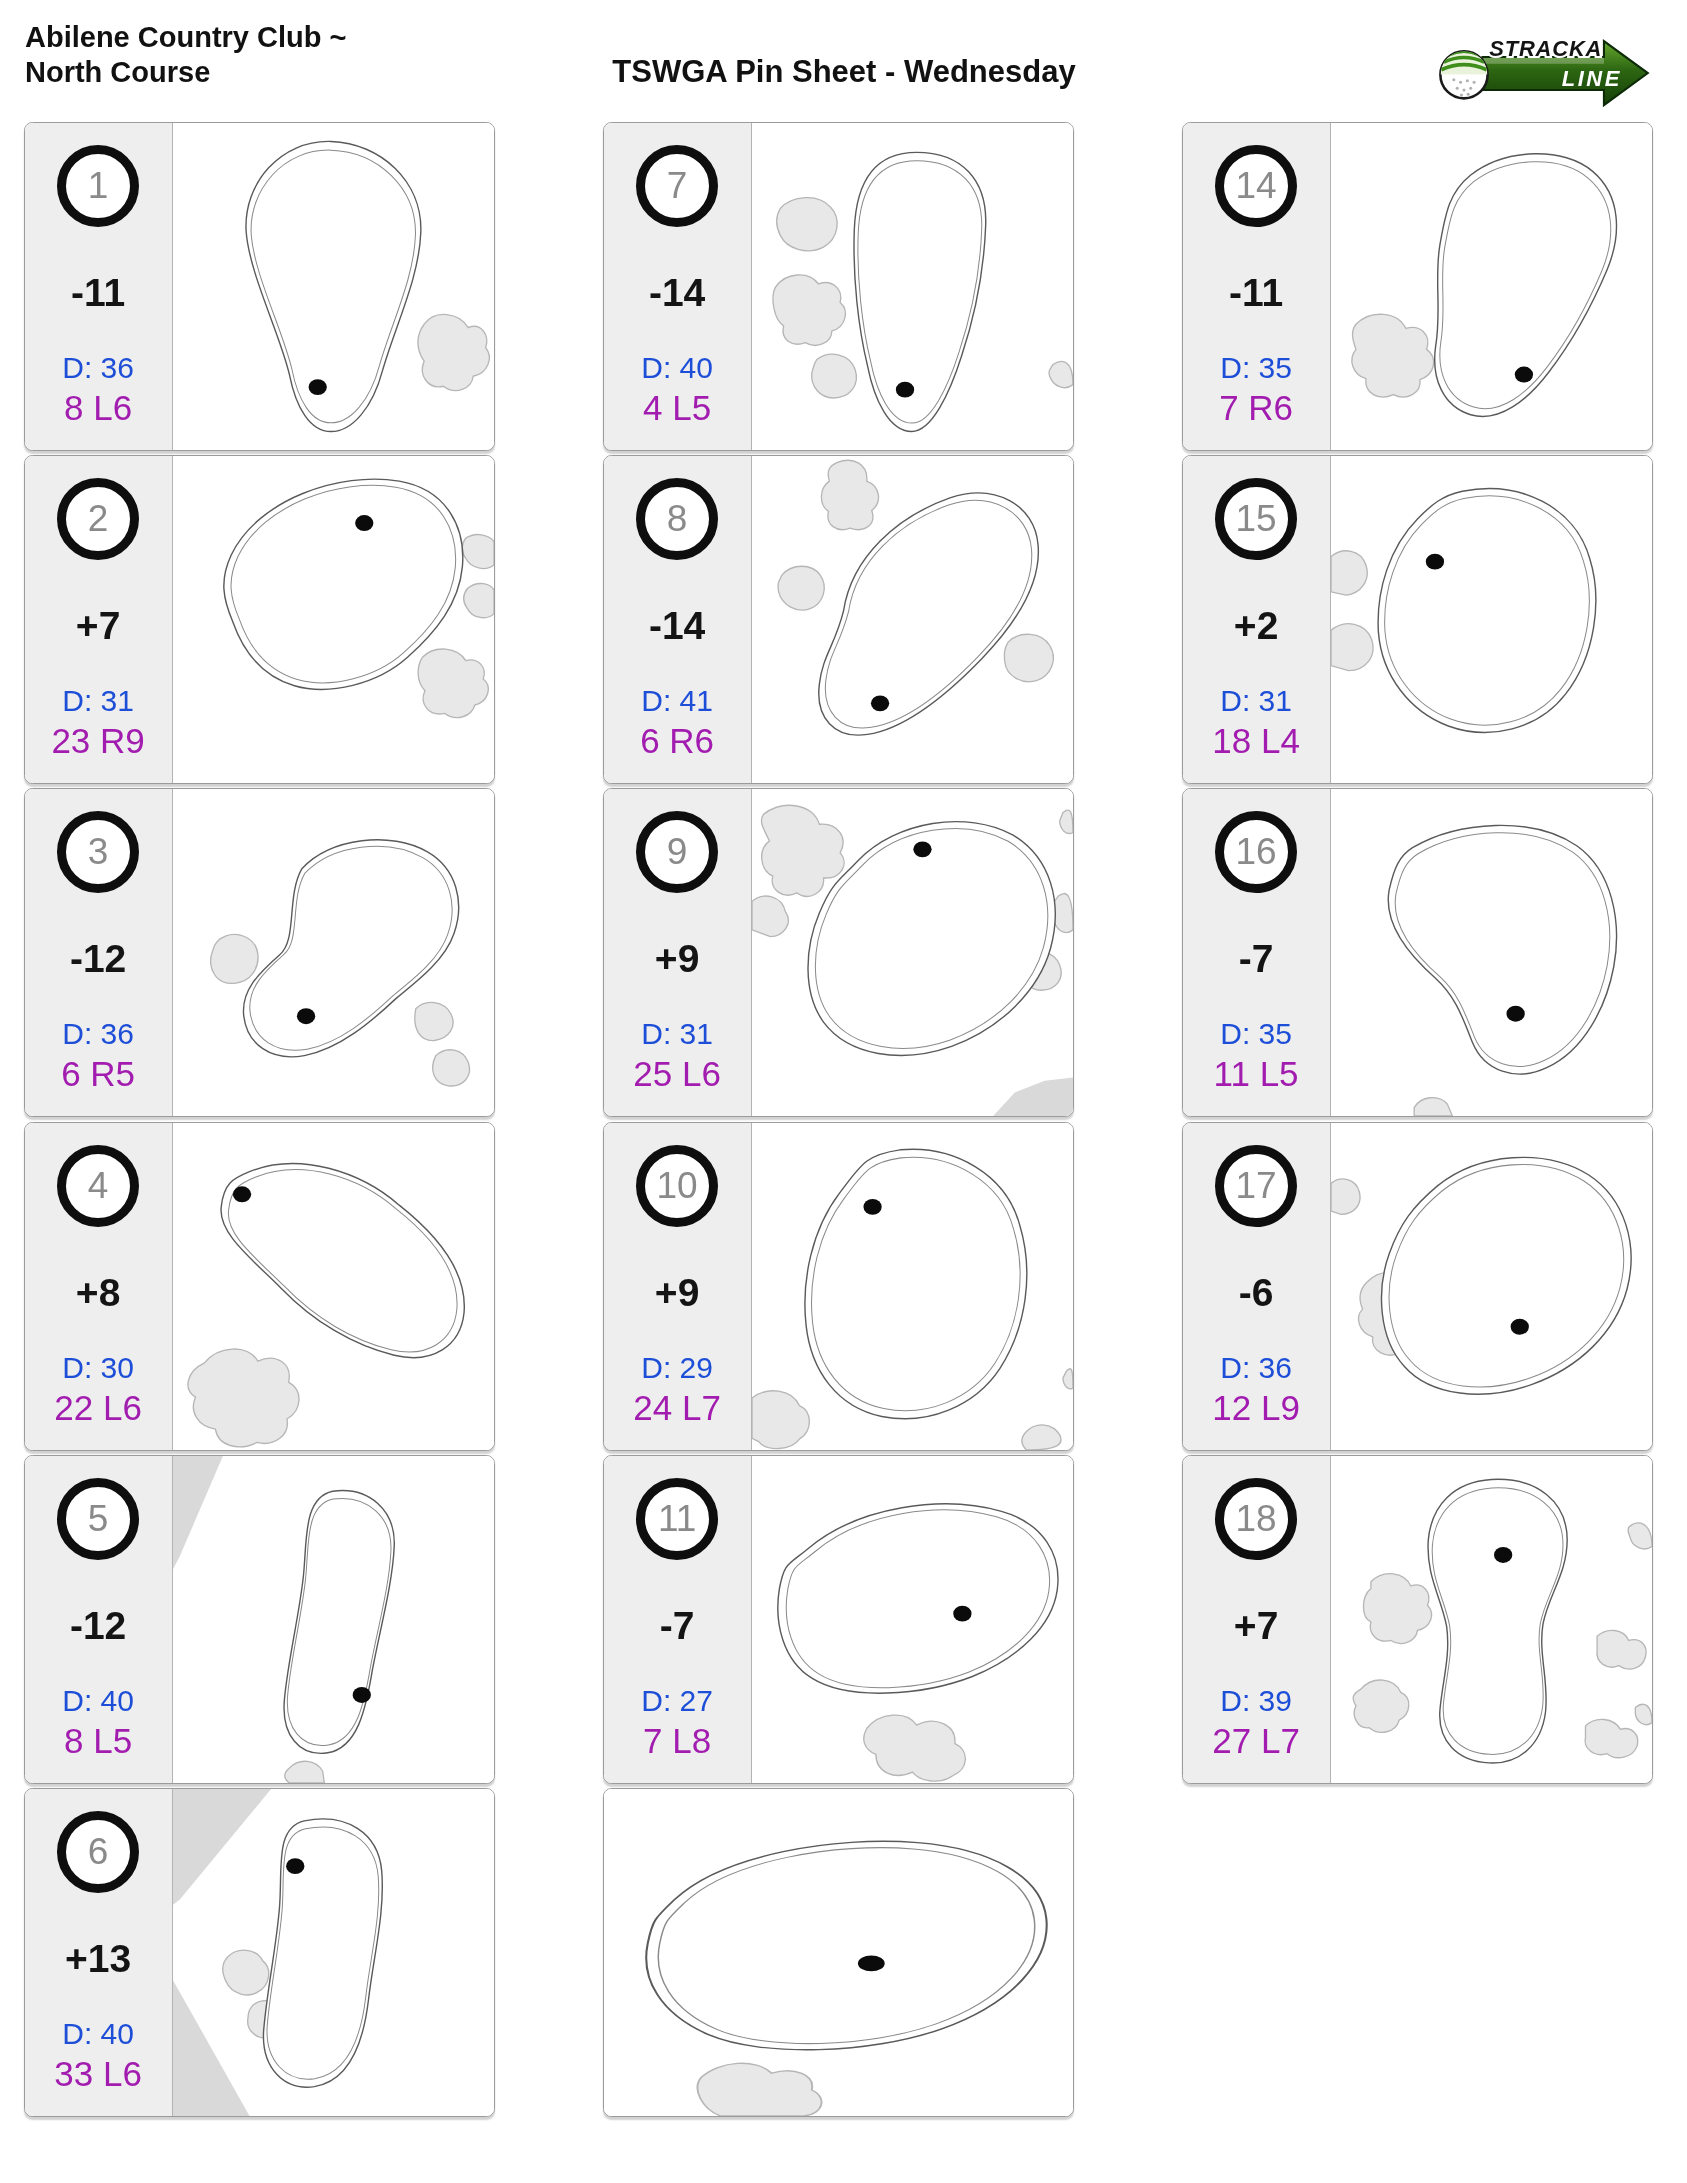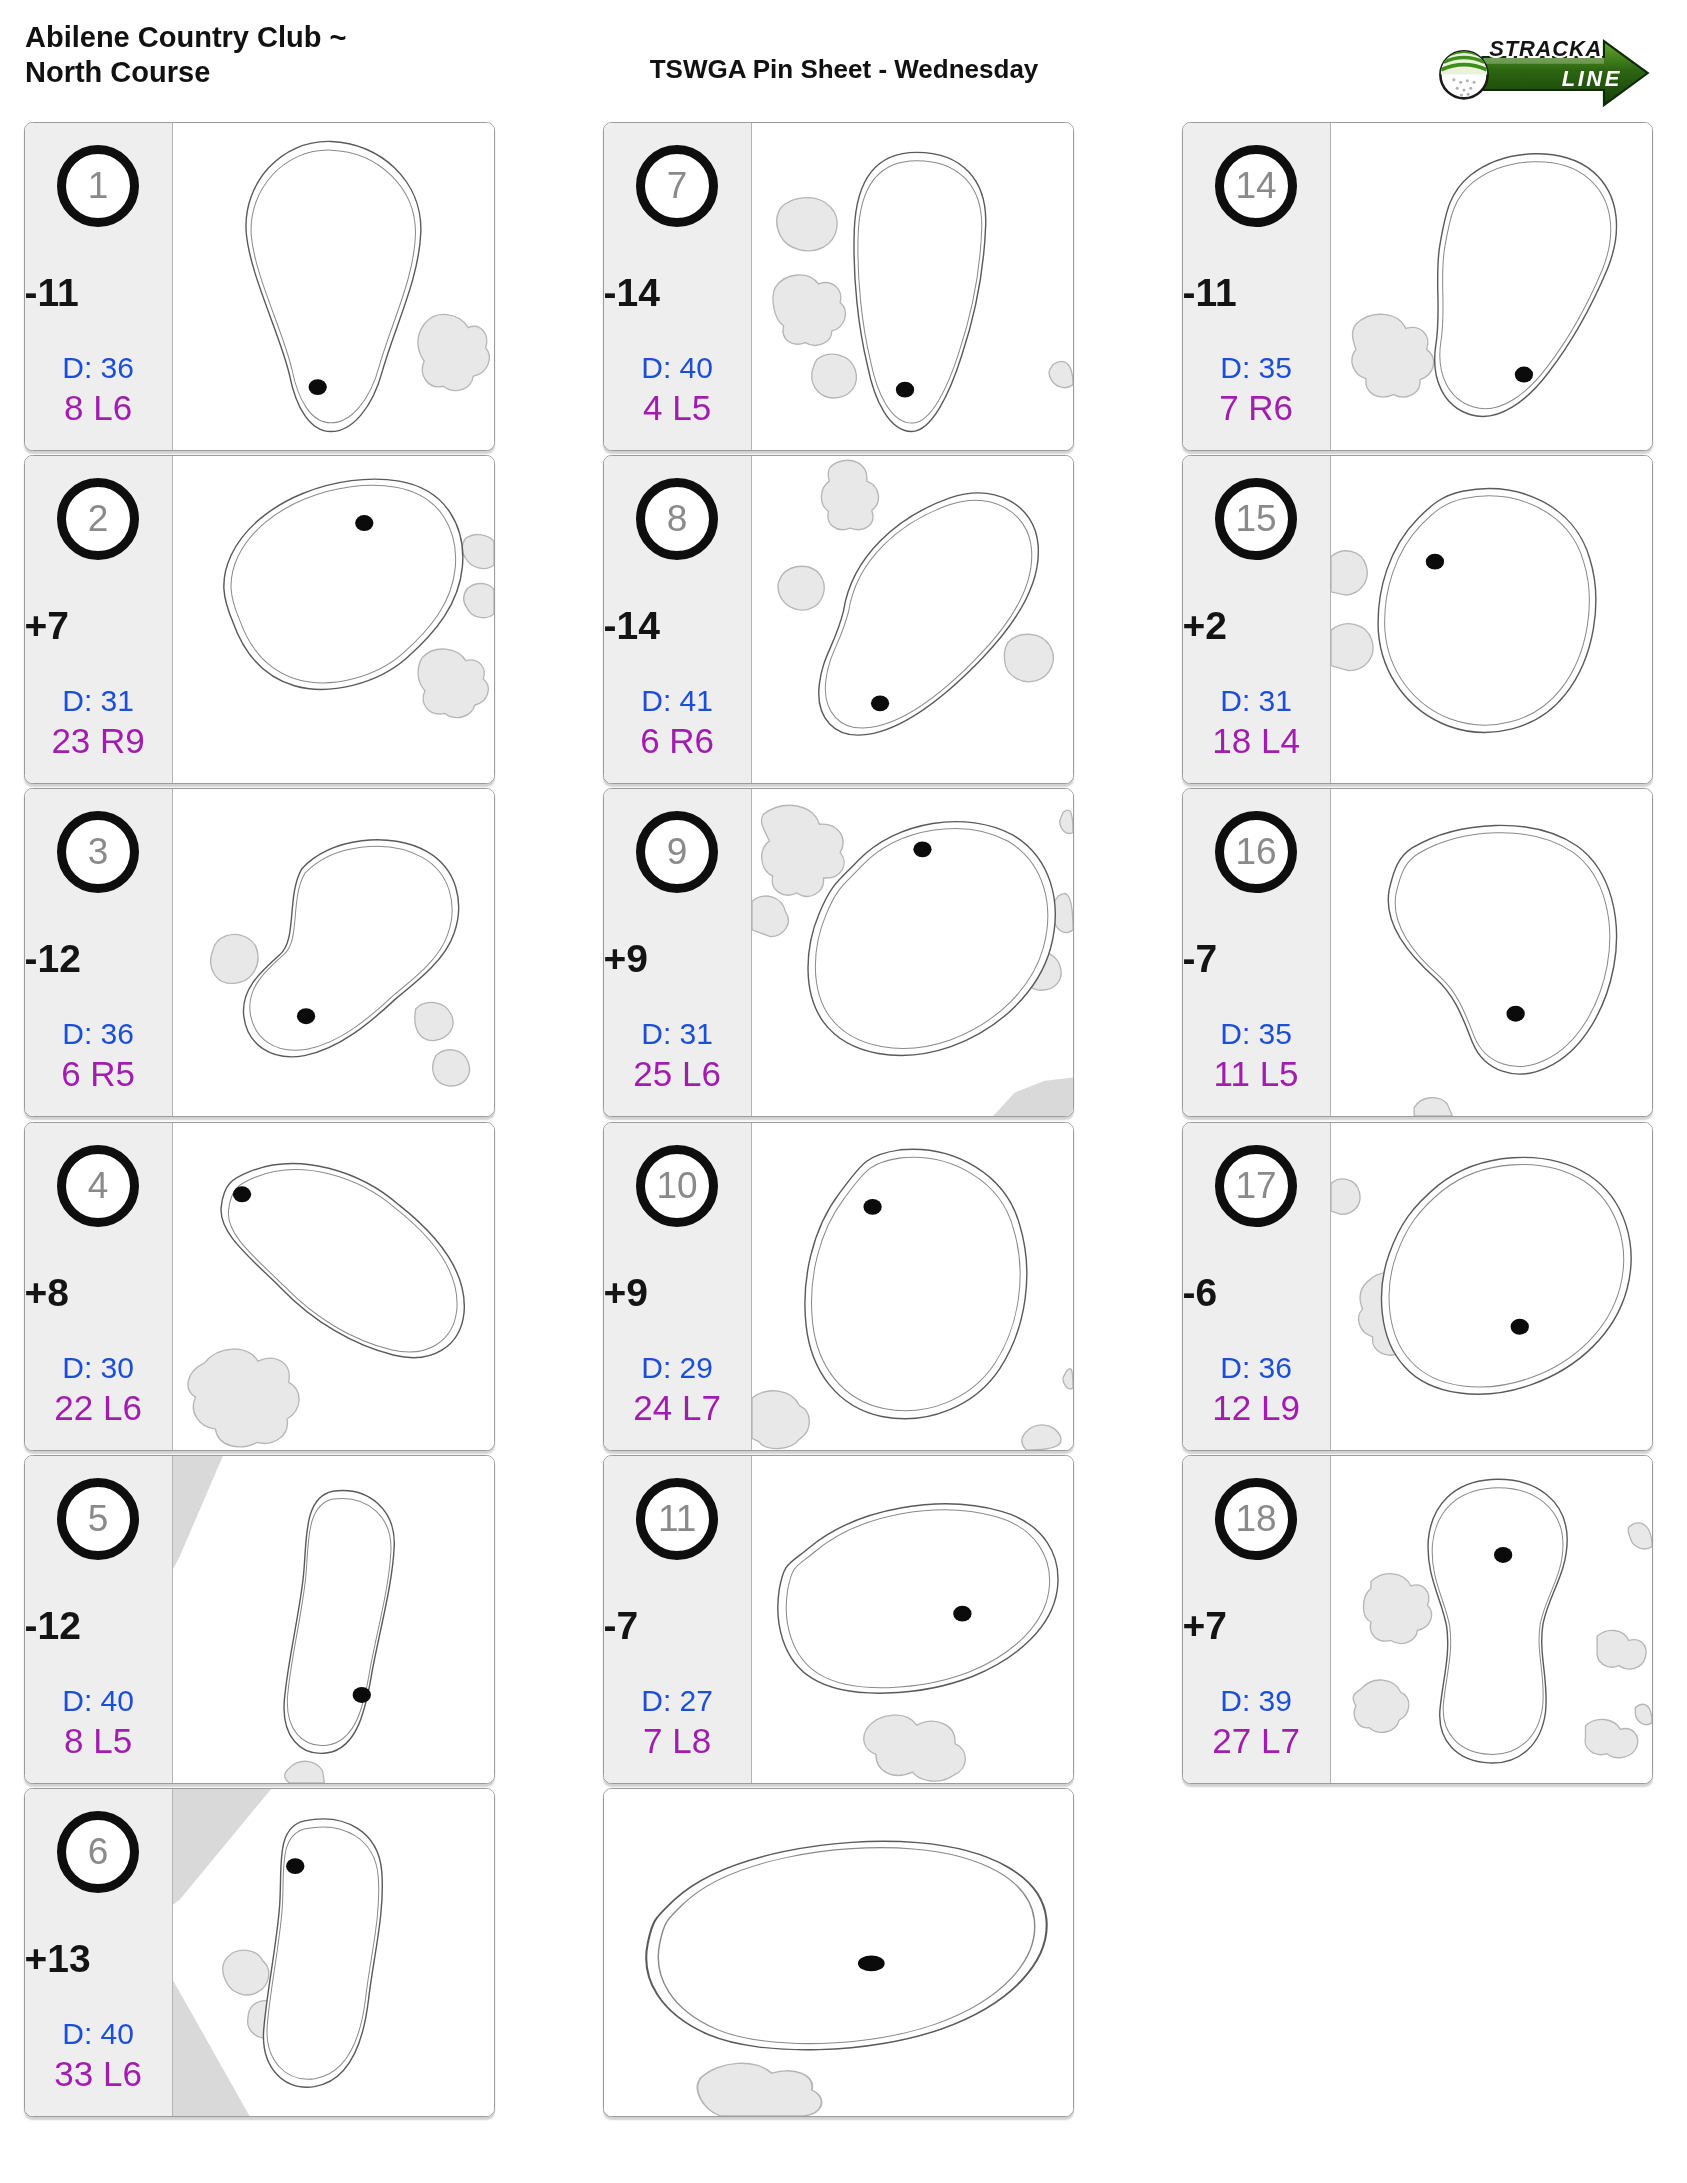--- a/index.html
+++ b/index.html
@@ -6,21 +6,21 @@
   body{
     width:1687px;height:2183px;position:relative;background:#ffffff;
     font-family:"Liberation Sans", sans-serif;overflow:hidden;
   }
   .course-title{
     position:absolute;left:25px;top:20px;width:396px;
     font-size:29px;font-weight:bold;color:#111;line-height:1.22;
   }
   .sheet-title{
     position:absolute;left:844px;top:54px;transform:translateX(-50%);
-    font-size:26px;font-weight:bold;color:#111;white-space:nowrap;
+    font-size:31px;font-weight:bold;color:#111;white-space:nowrap;
   }
   .logo{position:absolute;right:35px;top:29px;width:215px;height:89px;}
   .holes-grid{
     position:absolute;left:23.6px;top:122px;
     display:grid;grid-template-columns:repeat(3,471px);grid-template-rows:repeat(6,329px);
     column-gap:108px;row-gap:4.2px;grid-auto-flow:column;
   }
   .hole-card{
     display:flex;box-sizing:border-box;height:329px;background:#fff;
     border:1.7px solid #9b9b9b;border-radius:8.4px;overflow:hidden;
@@ -29,21 +29,21 @@
   .sidebar{
     flex:none;width:148px;box-sizing:border-box;background:#eeeeee;
     border-right:1.7px solid #b3b3b3;position:relative;
   }
   .hole-circle{
     position:absolute;top:22px;left:50%;transform:translateX(-50%);
     width:64px;height:64px;border:9.3px solid #0e0e0e;border-radius:50%;
     background:#fff;display:flex;align-items:center;justify-content:center;
   }
   .hole-num{font-size:37px;color:#8a8a8a;}
-  .elev{position:absolute;top:148px;width:100%;font-size:39px;font-weight:bold;color:#141414;}
+  .elev{position:absolute;top:148px;width:100%;text-align:center;font-size:39px;font-weight:bold;color:#141414;}
   .depth{position:absolute;top:228px;width:100%;text-align:center;font-size:30px;color:#1d4ed8;}
   .pinpos{position:absolute;top:265px;width:100%;text-align:center;font-size:35px;font-weight:normal;color:#a21caf;}
   .map{flex:1 1 auto;position:relative;background:#fff;}
   .map svg{position:absolute;left:0;top:0;width:100%;height:100%;}
 </style>
 </head>
 <body>
 
 <div class="course-title">Abilene Country Club ~ North Course</div>
 <div class="sheet-title">TSWGA Pin Sheet - Wednesday</div>

